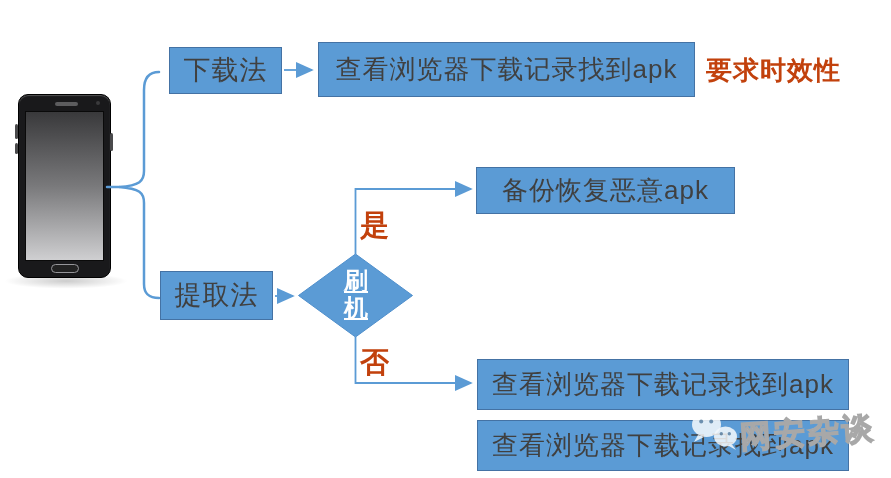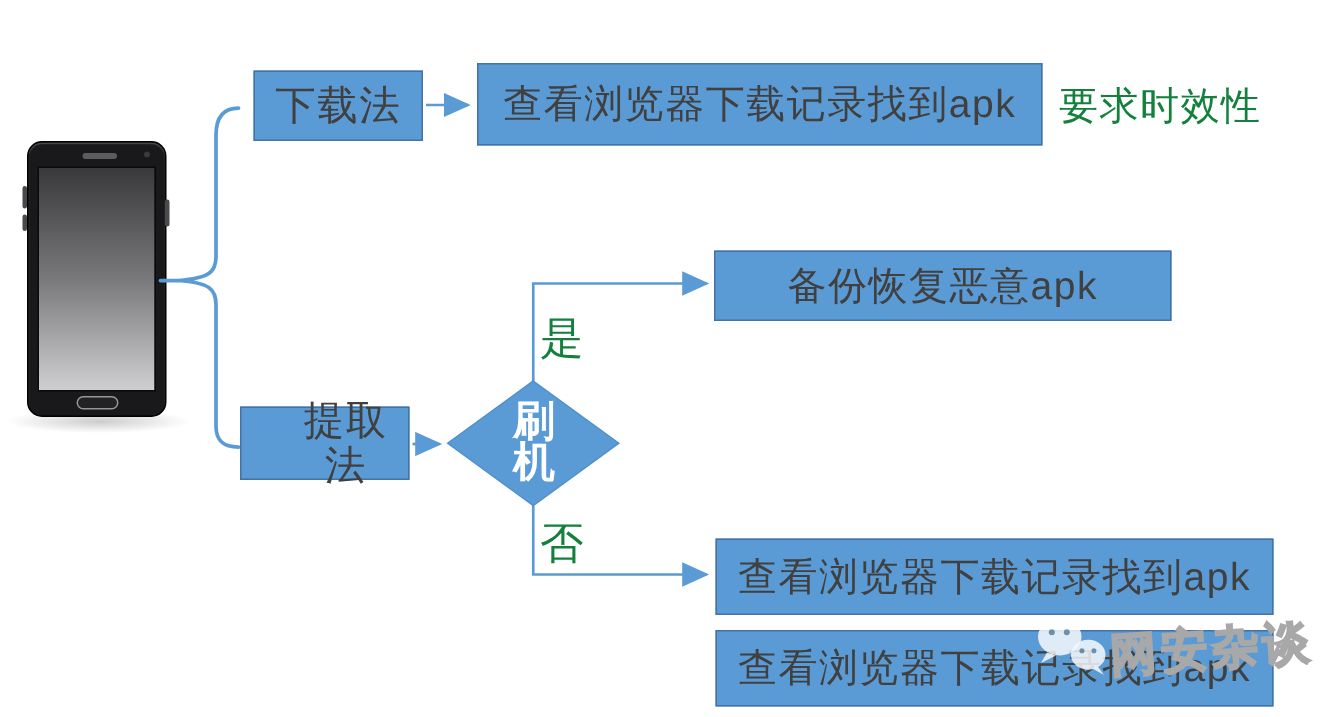--- a/index.html
+++ b/index.html
@@ -23,44 +23,45 @@
     display: flex;
     align-items: center;
     justify-content: center;
     font-weight: 400;
     text-align: center;
     letter-spacing: 1px;
     line-height: 1.1;
   }
   .node-download-method { left: 169px; top: 47px;  width: 113px; height: 47px; font-size: 27px; }
   .node-download-action { left: 318px; top: 42px;  width: 377px; height: 55px; font-size: 26px; }
-  .node-backup-action   { left: 476px; top: 167px; width: 305px; height: 47px; font-size: 26px; }
-  .node-extract-method  { left: 160px; top: 271px; width: 113px; height: 49px; font-size: 27px; padding-left: 28px; }
+  .node-backup-action   { left: 476px; top: 167px; width: 259px; height: 47px; font-size: 26px; }
+  .node-extract-method  { left: 160px; top: 271px; width: 113px; height: 49px; font-size: 27px; }
   .node-browser-action  { left: 477px; top: 359px; width: 372px; height: 51px; font-size: 26px; }
   .node-installed-action{ left: 477px; top: 420px; width: 372px; height: 51px; font-size: 26px; }
 
   
   .diamond-label {
     position: absolute;
     left: 340px; top: 267px;
     width: 32px;
     color: #ffffff;
-    font-size: 28px;
+    font-size: 24px;
     font-weight: 700;
     line-height: 27px;
     text-align: center;
     word-break: break-all;
+    text-decoration: underline;
   }
 
   
   .annotation {
     position: absolute;
-    color: #15803d;
+    color: #c2410c;
     font-size: 26px;
-    font-weight: 400;
+    font-weight: 700;
     letter-spacing: 1px;
     white-space: nowrap;
   }
   .note-download { left: 706px; top: 53px; }
   .note-backup   { left: 751px; top: 178px; }
   .label-yes { left: 360px; top: 206px; font-size: 29px; }
   .label-no  { left: 360px; top: 343px; font-size: 29px; }
 
   
   .overlay {

